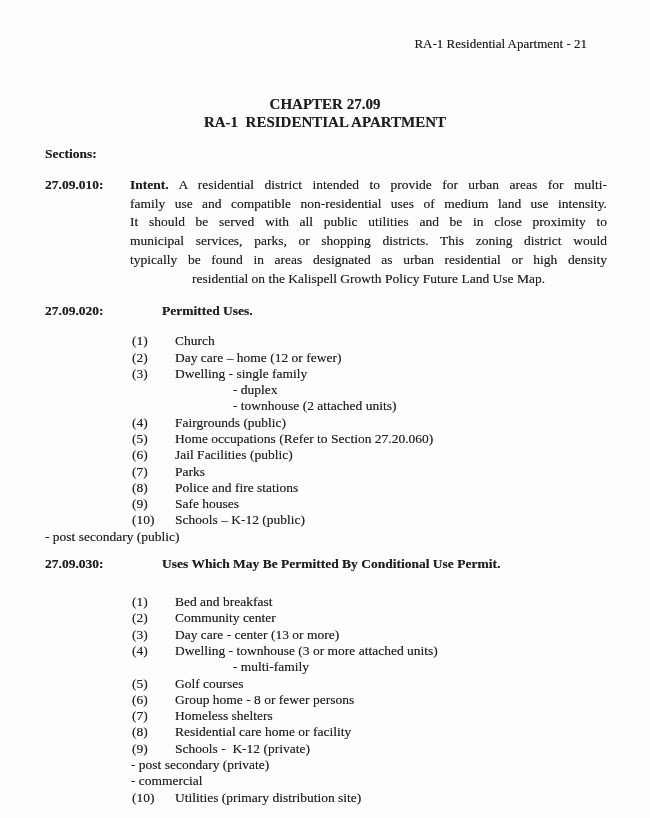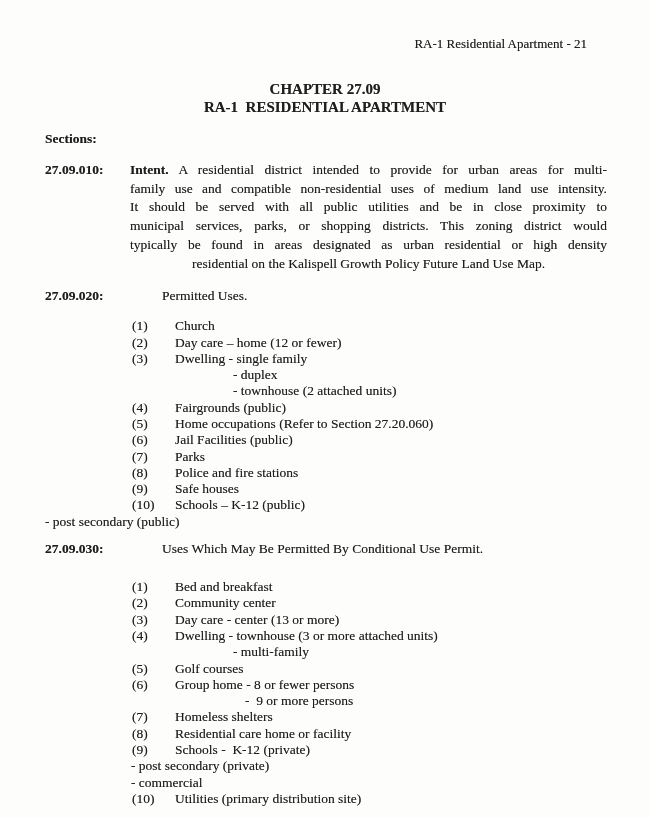--- a/index.html
+++ b/index.html
@@ -15,21 +15,21 @@
     text-shadow: 0 0 0.5px rgba(45,45,45,0.55);
     box-sizing: border-box;
   }
   .running-header {
     margin: 36px 63px 0 0;
     text-align: right;
     font-size: 13px;
     line-height: 15px;
   }
   .doc-title {
-    margin-top: 29px;
+    margin-top: 44px;
     padding-right: 0;
     text-align: center;
     font-weight: 700;
     font-size: 15px;
     line-height: 18px;
   }
   .sections-label {
     margin: 15px 0 0 45px;
     font-weight: 700;
     font-size: 13.5px;
@@ -42,21 +42,21 @@
   .row-intent {
     margin-top: 14px;
     font-size: 13.5px;
     line-height: 18.7px;
   }
   .jline { text-align: justify; text-align-last: justify; }
   .lline { text-align: center; }
   .sec-head { font-size: 13.5px; line-height: 16px; gap: 32px; }
   .head-020 { margin-top: 15px; }
   .head-030 { margin-top: 11px; }
-  .sec-head .sec-body { font-weight: 400; }
+  .sec-head .sec-body { font-weight: 700; }
   .uses-list { font-size: 13.5px; line-height: 16.3px; }
   .list-020 { margin-top: 14px; }
   .list-030 { margin-top: 22px; }
   .li { display: flex; margin-left: 87px; }
   .li-num { width: 43px; flex: none; }
   .li-text { flex: 1; }
   .ws { white-space: pre-wrap; }
   .li-sub { }
   .sub-180 { }
   .sub-182 { margin-left: 86px; }
@@ -166,21 +166,20 @@
       </div>
       <div class="li-sub sub-188 ws">- multi-family</div>
       <div class="li">
         <span class="li-num">(5)</span>
         <span class="li-text ws">Golf courses</span>
       </div>
       <div class="li">
         <span class="li-num">(6)</span>
         <span class="li-text ws">Group home - 8 or fewer persons</span>
       </div>
-      <div class="li-sub sub-200 ws">-  9 or more persons</div>
       <div class="li">
         <span class="li-num">(7)</span>
         <span class="li-text ws">Homeless shelters</span>
       </div>
       <div class="li">
         <span class="li-num">(8)</span>
         <span class="li-text ws">Residential care home or facility</span>
       </div>
       <div class="li">
         <span class="li-num">(9)</span>

